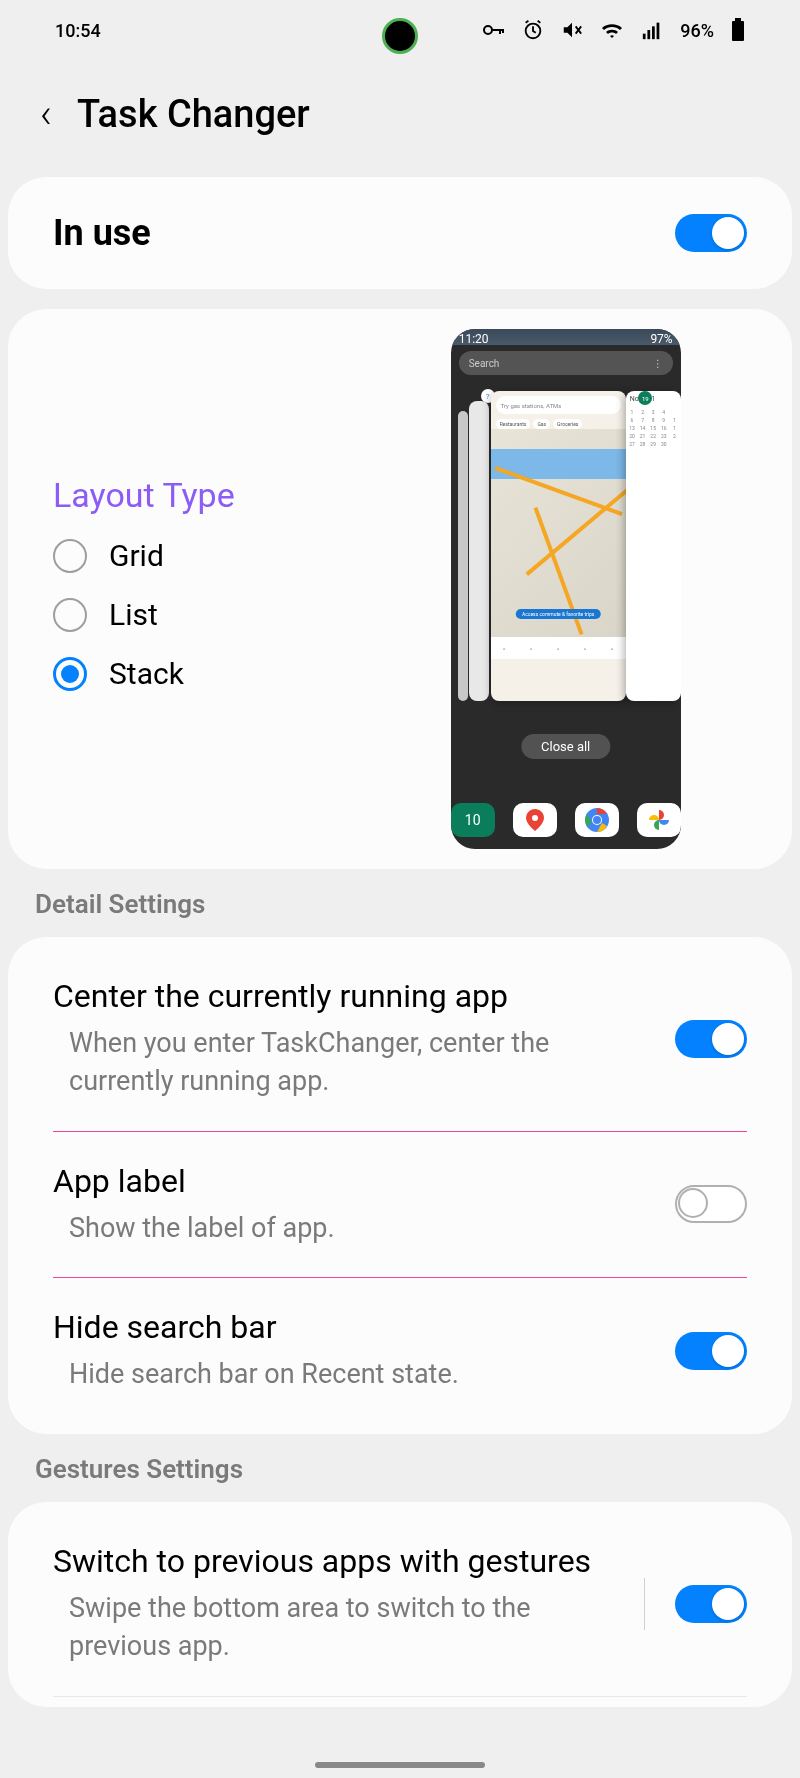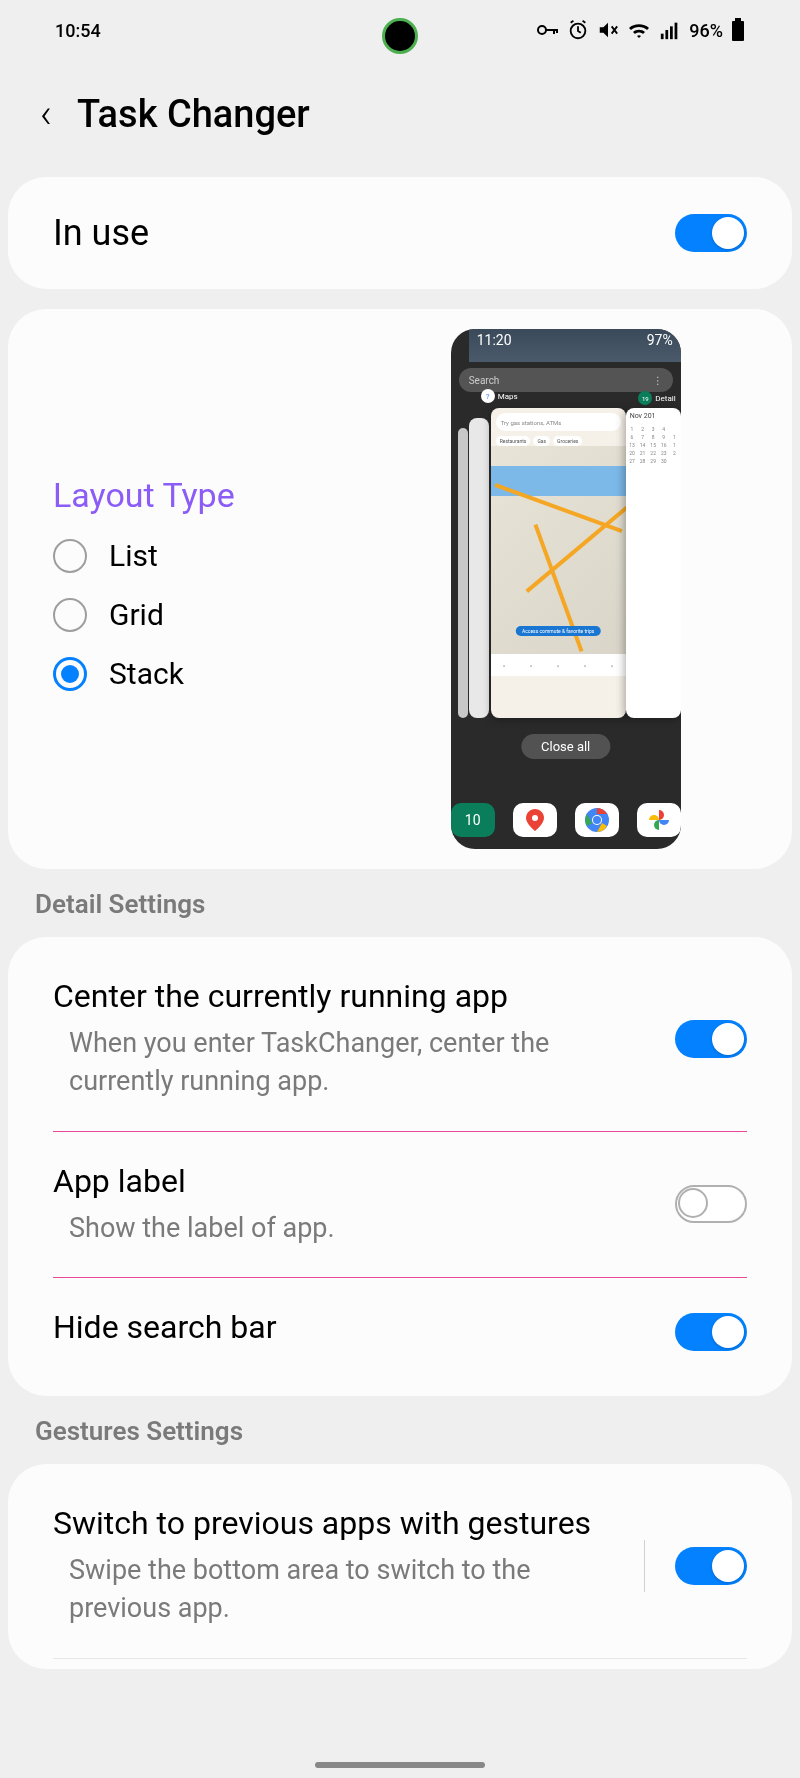--- a/index.html
+++ b/index.html
@@ -36,21 +36,21 @@
       border-radius: 50%;
       border: 3px solid #4caf50;
       position: absolute;
       left: 50%;
       transform: translateX(-50%);
       top: 18px;
     }
     .status-right {
       display: flex;
       align-items: center;
-      gap: 8px;
+      gap: 17px;
     }
     .header {
       display: flex;
       align-items: center;
       padding: 30px 40px;
       gap: 25px;
     }
     .back-button {
       font-size: 40px;
       font-weight: 300;
@@ -67,21 +67,21 @@
       margin: 10px 8px;
       padding: 35px 45px;
     }
     .in-use-row {
       display: flex;
       align-items: center;
       justify-content: space-between;
     }
     .in-use-label {
       font-size: 36px;
-      font-weight: 400;
+      font-weight: 700;
       color: #000;
     }
     .toggle {
       width: 72px;
       height: 38px;
       border-radius: 20px;
       position: relative;
       cursor: pointer;
     }
     .toggle.on {
@@ -173,28 +173,27 @@
     }
     .phone-preview {
       width: 230px;
       height: 520px;
       background: #2a2a2a;
       border-radius: 24px;
       position: relative;
       overflow: hidden;
     }
     .phone-status {
-      height: 33px;
+      height: 16px;
       color: #fff;
-      font-size: 14px;
+      font-size: 12px;
       padding: 3px 8px;
       display: flex;
       justify-content: space-between;
       background: linear-gradient(to bottom, #3a4a5a, #4a5a6a);
-      margin-left: 18px;
     }
     .phone-search {
       margin: 6px 8px;
       height: 24px;
       background: rgba(255,255,255,0.2);
       border-radius: 12px;
       color: #ccc;
       font-size: 10px;
       padding: 5px 10px;
       display: flex;
@@ -466,25 +465,25 @@
         <div class="toggle-knob"></div>
       </div>
   </div>
 </div>
 
 <div class="layout-card">
   <div class="layout-left">
     <div class="layout-title">Layout Type</div>
     <div class="radio-option">
       <div class="radio-circle"></div>
-      <span class="radio-label">List</span>
+      <span class="radio-label">Grid</span>
     </div>
     <div class="radio-option">
       <div class="radio-circle"></div>
-      <span class="radio-label">Grid</span>
+      <span class="radio-label">List</span>
     </div>
     <div class="radio-option">
       <div class="radio-circle selected"></div>
       <span class="radio-label">Stack</span>
     </div>
   </div>
   <div class="layout-preview">
     <div class="phone-preview">
       <div class="phone-status">
         <span>11:20</span>
@@ -609,20 +608,21 @@
       <div class="setting-title">App label</div>
       <div class="setting-desc">Show the label of app.</div>
     </div>
     <div class="toggle off">
         <div class="toggle-knob"></div>
       </div>
   </div>
   <div class="setting-row">
     <div class="setting-text">
       <div class="setting-title">Hide search bar</div>
+      <div class="setting-desc">Hide search bar on Recent state.</div>
     </div>
     <div class="toggle on">
         <div class="toggle-knob"></div>
       </div>
   </div>
 </div>
 
 <div class="section-header">Gestures Settings</div>
 
 <div class="settings-card last-gesture">

